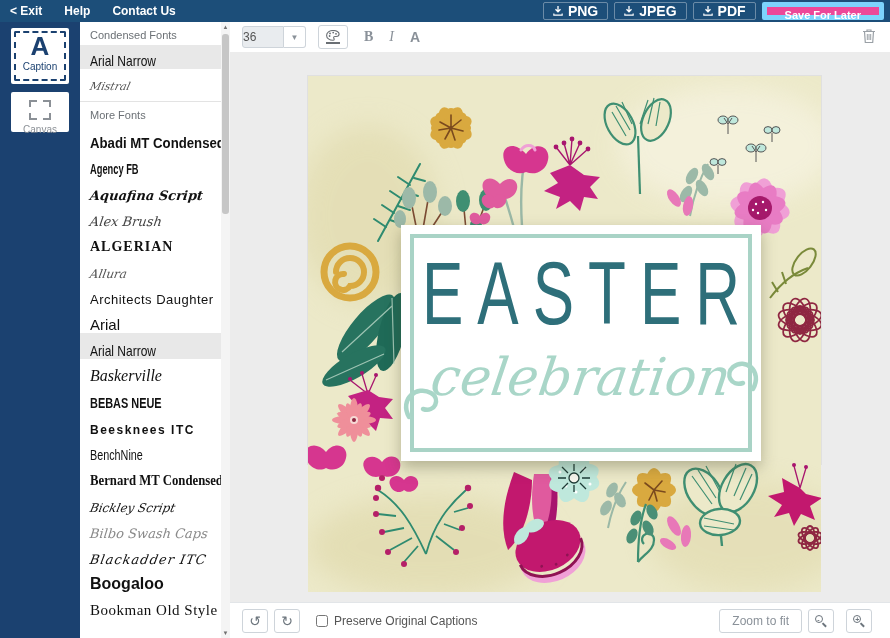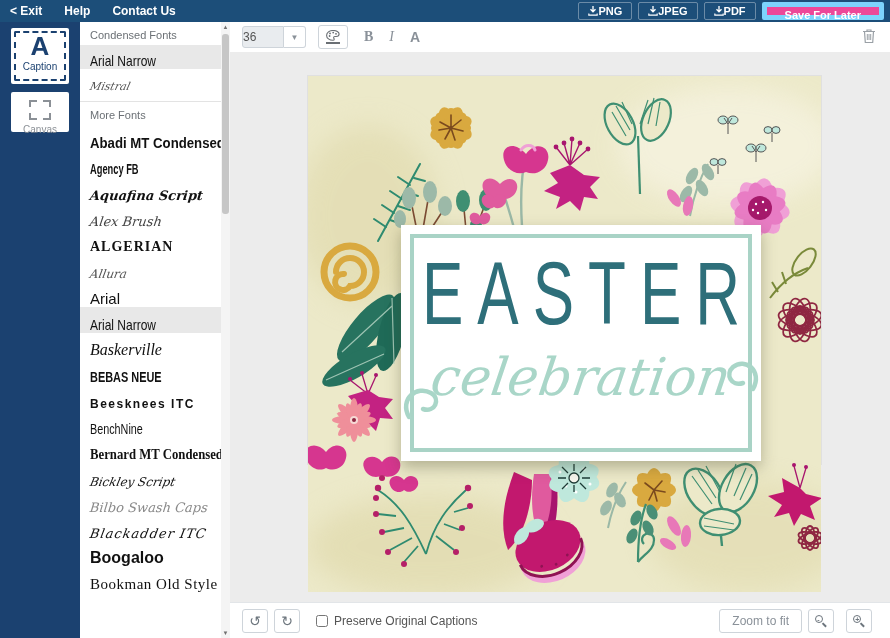--- a/index.html
+++ b/index.html
@@ -6,22 +6,22 @@
   html,body { width:890px; height:638px; overflow:hidden; background:#fff;
               font-family:"Liberation Sans", sans-serif; }
   .app { position:relative; width:890px; height:638px; }
 
   
   .navbar { position:absolute; top:0; left:0; right:0; height:22px; background:#1c4e79;
             display:flex; align-items:center; color:#fff; z-index:30; }
   .nav-left { display:flex; align-items:center; gap:22px; padding-left:10px; }
   .nav-link { font-size:12px; font-weight:bold; color:#fff; cursor:pointer; white-space:nowrap; }
   .nav-right { margin-left:auto; display:flex; align-items:center; gap:6px; padding-right:6px; }
-  .dl-btn { display:flex; align-items:center; border:1px solid rgba(255,255,255,.35);
-            border-radius:2px; padding:2px 9px; font-size:11px; font-weight:bold; color:#fff;
+  .dl-btn { display:flex; align-items:center; gap:5px; border:1px solid rgba(255,255,255,.35);
+            border-radius:2px; padding:2px 9px; font-size:14px; font-weight:bold; color:#fff;
             background:transparent; cursor:pointer; height:18px; }
   .save-btn { background:#ec4899; color:#fff; border:5px solid #7dd3fc; border-radius:2px;
               font-size:11px; font-weight:bold; padding:2px 18px; height:18px; cursor:pointer; }
   .dl-icon { width:10px; height:10px; display:inline-block; }
 
   
   .sidebar { position:absolute; top:22px; left:0; width:80px; bottom:0; background:#1b4170; z-index:20; }
   .tool-btn { position:absolute; left:11px; width:58px; background:#fff; border-radius:2px;
               text-align:center; cursor:pointer; }
   .tool-btn.caption { top:6px; height:56px; padding-top:3px; }
@@ -213,20 +213,23 @@
           <span>Aquafina Script</span>
         </div>
         <div class="font-item f-alex">
           <span>Alex Brush</span>
         </div>
         <div class="font-item f-algerian">
           <span>ALGERIAN</span>
         </div>
         <div class="font-item f-allura">
           <span>Allura</span>
+        </div>
+        <div class="font-item f-arch">
+          <span>Architects Daughter</span>
         </div>
         <div class="font-item f-arial">
           <span>Arial</span>
         </div>
         <div class="font-item f-arialnarrow selected">
           <span>Arial Narrow</span>
         </div>
         <div class="font-item f-baskerville">
           <span>Baskerville</span>
         </div>

